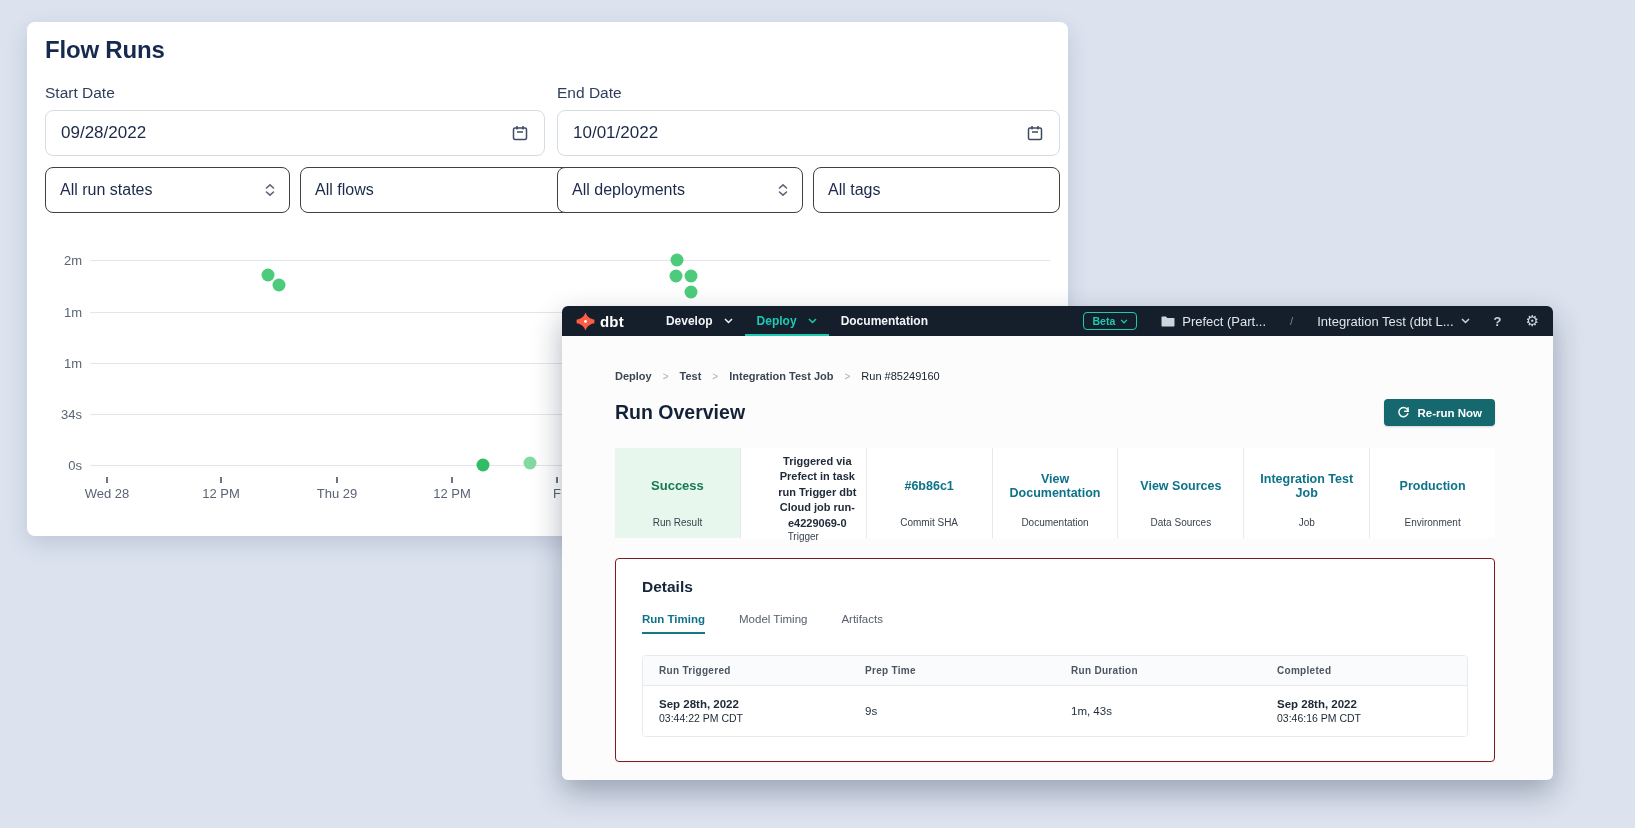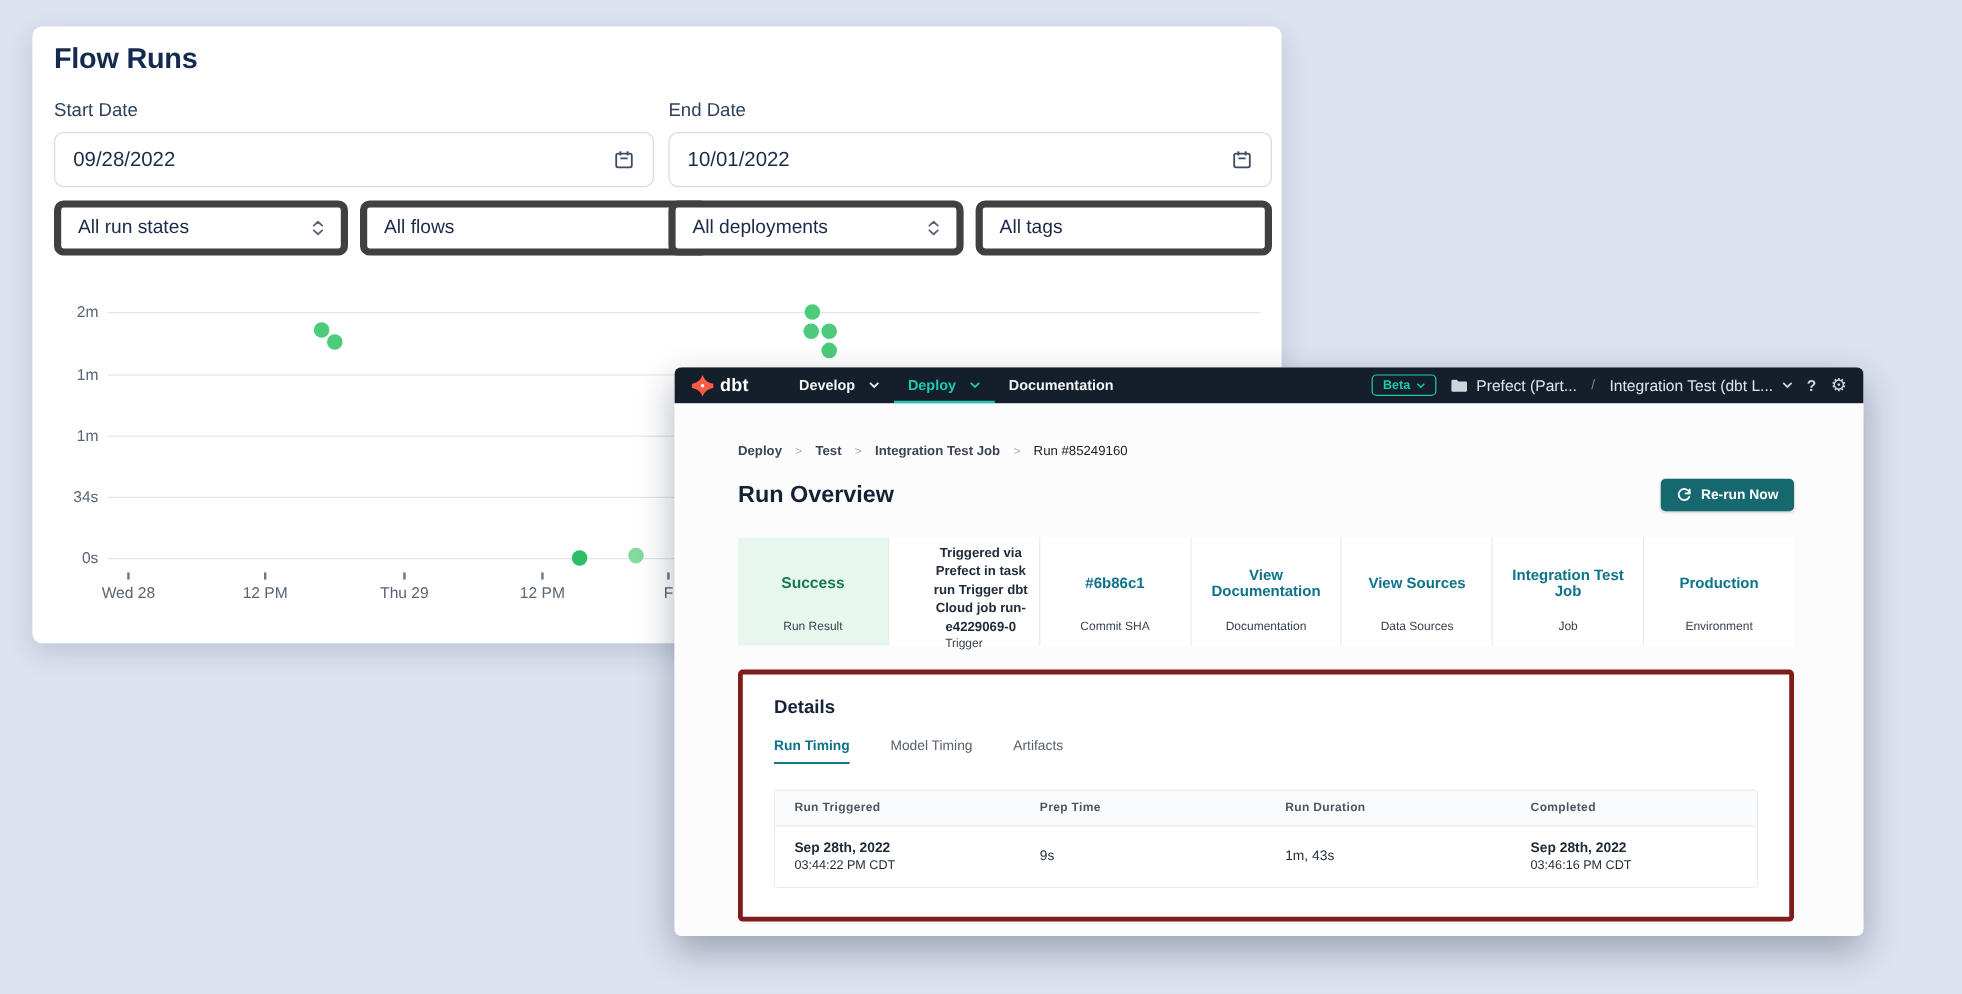--- a/index.html
+++ b/index.html
@@ -18,21 +18,21 @@
     box-shadow:0 8px 22px rgba(25,39,80,0.15);
   }
   .pf-title { position:absolute; left:18px; top:14px; font-size:24px; font-weight:700; color:#152a4e; letter-spacing:-0.2px; }
   .pf-label { position:absolute; font-size:15.5px; color:#2f3e5c; }
   .pf-input {
     position:absolute; height:46px; border:1px solid #d6dbe4; border-radius:8px; background:#fff;
     display:flex; align-items:center; justify-content:space-between; padding:0 15px;
     font-size:17px; font-weight:500; color:#1b2a4a; cursor:text;
   }
   .pf-select {
-    position:absolute; top:145px; height:46px; border:6px solid #404040; border-radius:8px; background:#fff;
+    position:absolute; top:145px; height:46px; border:1px solid #404040; border-radius:8px; background:#fff;
     display:flex; align-items:center; justify-content:space-between; padding:0 14px;
     font-size:16px; font-weight:500; color:#1b2a4a; cursor:pointer;
   }
   .chart { position:absolute; inset:0; }
   .gridline { position:absolute; height:1px; background:#e3e5ea; }
   .y-label { position:absolute; left:0; width:55px; text-align:right; font-size:13px; color:#596474; transform:translateY(-50%); }
   .x-tick { position:absolute; width:2px; height:6px; background:#6d7683; transform:translateX(-50%); }
   .x-label { position:absolute; font-size:13px; color:#596474; transform:translateX(-50%); white-space:nowrap; }
   .dot { position:absolute; width:13px; height:13px; border-radius:50%; transform:translate(-50%,-50%); cursor:pointer; }
 
@@ -47,21 +47,21 @@
     color:#eef1f4;
   }
   .brand { display:flex; align-items:center; gap:5px; margin-right:30px; cursor:pointer; }
   .brand-text { font-size:15px; font-weight:800; color:#fff; letter-spacing:0.2px; }
   .nav-item {
     display:flex; align-items:center; gap:11px; padding:0 12px; font-size:12px; font-weight:600;
     color:#f2f4f6; cursor:pointer;
   }
   .nav-item.active { color:#1ec9b2; box-shadow:inset 0 -2px 0 #1ec9b2; }
   .nav-spacer { flex:1; }
-  .nav-right { display:flex; align-items:center; gap:12px; }
+  .nav-right { display:flex; align-items:center; gap:24px; }
   .beta-badge {
     display:flex; align-items:center; gap:5px; border:1px solid #1ec9b2; color:#1ec9b2;
     border-radius:4px; padding:2px 8px; font-size:10.5px; font-weight:700; cursor:pointer;
   }
   .acct { display:flex; align-items:center; gap:7px; font-size:13px; color:#dfe4e9; cursor:pointer; }
   .path-divider { color:#7e8893; font-size:11.5px; }
   .icon-btn { color:#cdd5dc; font-size:13px; font-weight:700; cursor:pointer; display:flex; align-items:center; }
   .gear-glyph { font-size:15px; font-weight:400; }
 
   .dbt-content { padding:0 58px 0 53px; }
@@ -82,21 +82,21 @@
   .sum-cell { flex:1; display:flex; flex-direction:column; border-left:1px solid #e7eaed; text-align:center; }
   .sum-cell:first-child { border-left:none; }
   .sum-value { flex:1; display:flex; align-items:center; justify-content:center; padding:6px 9px 0 9px; }
   .sum-label { font-size:10px; color:#39434f; padding-bottom:10px; }
   .sum-cell.success { background:#e7f7ee; }
   .sum-cell.success .sum-value { font-size:13px; font-weight:700; color:#157a52; }
   .sum-cell.plain .sum-value { font-size:11px; font-weight:700; color:#202c3a; line-height:1.4;margin-left:28px; }
   .sum-cell.link .sum-value { font-size:12.5px; font-weight:700; color:#0d7389; cursor:pointer; }
 
   .details-card {
-    margin-top:20px; background:#fff; border:4px solid #7f1d1d; border-radius:4px;
+    margin-top:20px; background:#fff; border:1px solid #7f1d1d; border-radius:4px;
     padding:19px 26px 24px 26px; box-shadow:0 1px 2px rgba(20,30,50,0.04);
   }
   .details-title { font-size:15.5px; font-weight:700; color:#16243a; }
   .tabs { display:flex; gap:34px; margin-top:17px; }
   .tab { font-size:11.5px; color:#56606d; cursor:pointer; padding-bottom:9px; }
   .tab.active { color:#0e7389; font-weight:700; box-shadow:inset 0 -2px 0 #147a82; }
 
   .timing-table { margin-top:21px; border:1px solid #e8ebee; border-radius:4px; overflow:hidden; }
   .tt-header { display:grid; grid-template-columns:1fr 1fr 1fr 1fr; background:#fafbfc; border-bottom:1px solid #e8ebee; }
   .tt-header > div { padding:9px 16px; font-size:10px; font-weight:600; color:#4b5663; letter-spacing:0.03em; }

